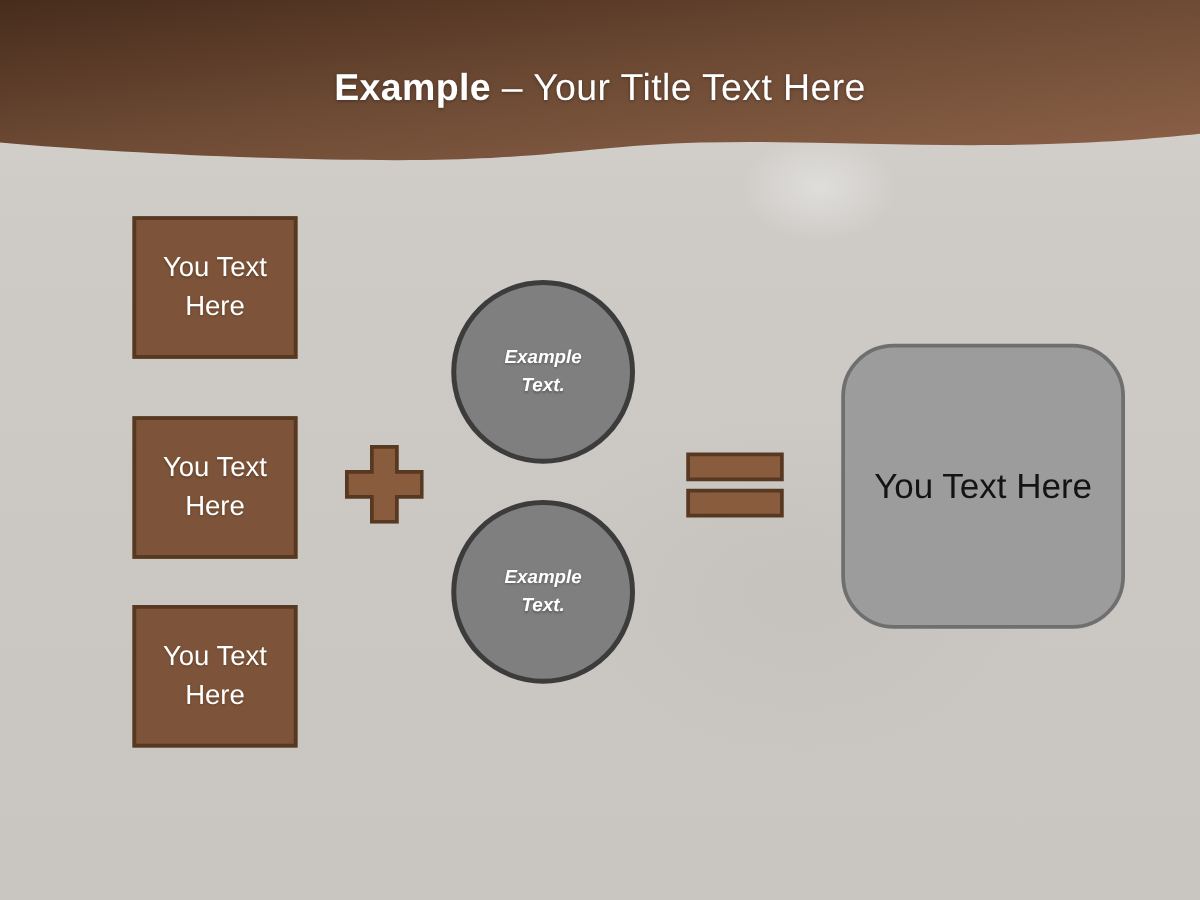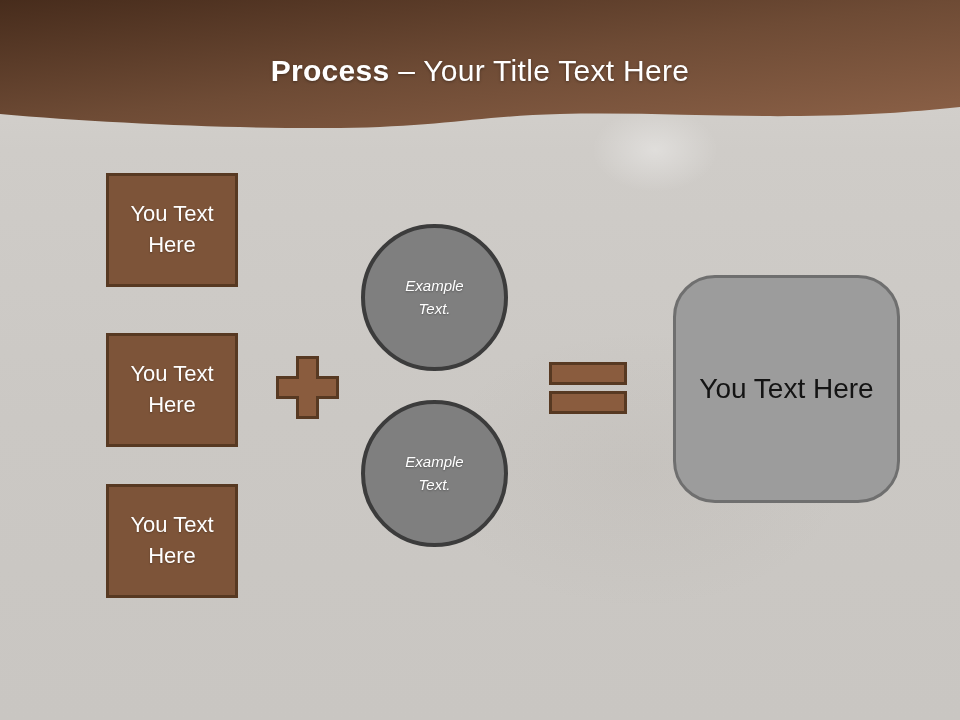--- a/index.html
+++ b/index.html
@@ -69,21 +69,21 @@
     height: 147px;
     box-sizing: border-box;
     border-radius: 50%;
     background: #7f7f7f;
     border: 4px solid #3c3c3c;
     color: #ffffff;
     display: flex;
     align-items: center;
     justify-content: center;
     text-align: center;
-    font-weight: normal;
+    font-weight: bold;
     font-style: italic;
     font-size: 15px;
     line-height: 1.5;
     padding: 0 24px;
     text-shadow: 0 1px 2px rgba(0,0,0,0.3);
   }
   .example-circle.c-1 { top: 224px; }
   .example-circle.c-2 { top: 400px; }
 
   .result-box {
@@ -119,21 +119,21 @@
       </linearGradient>
     </defs>
     <path d="M0,0 H960 V107
              C920,111 880,115 800,116
              C720,117 640,112 560,114
              C480,116 440,127 340,128
              C240,129 100,123 0,114 Z" fill="url(#hdrGrad)"></path>
   </svg>
 
   <div class="slide-title">
-    <span class="emph">Process</span>
+    <span class="emph">Example</span>
     <span>– Your Title Text Here</span>
   </div>
 
   <div class="step-box pos-1">
     <span>You Text Here</span>
   </div>
   <div class="step-box pos-2">
     <span>You Text Here</span>
   </div>
   <div class="step-box pos-3">

